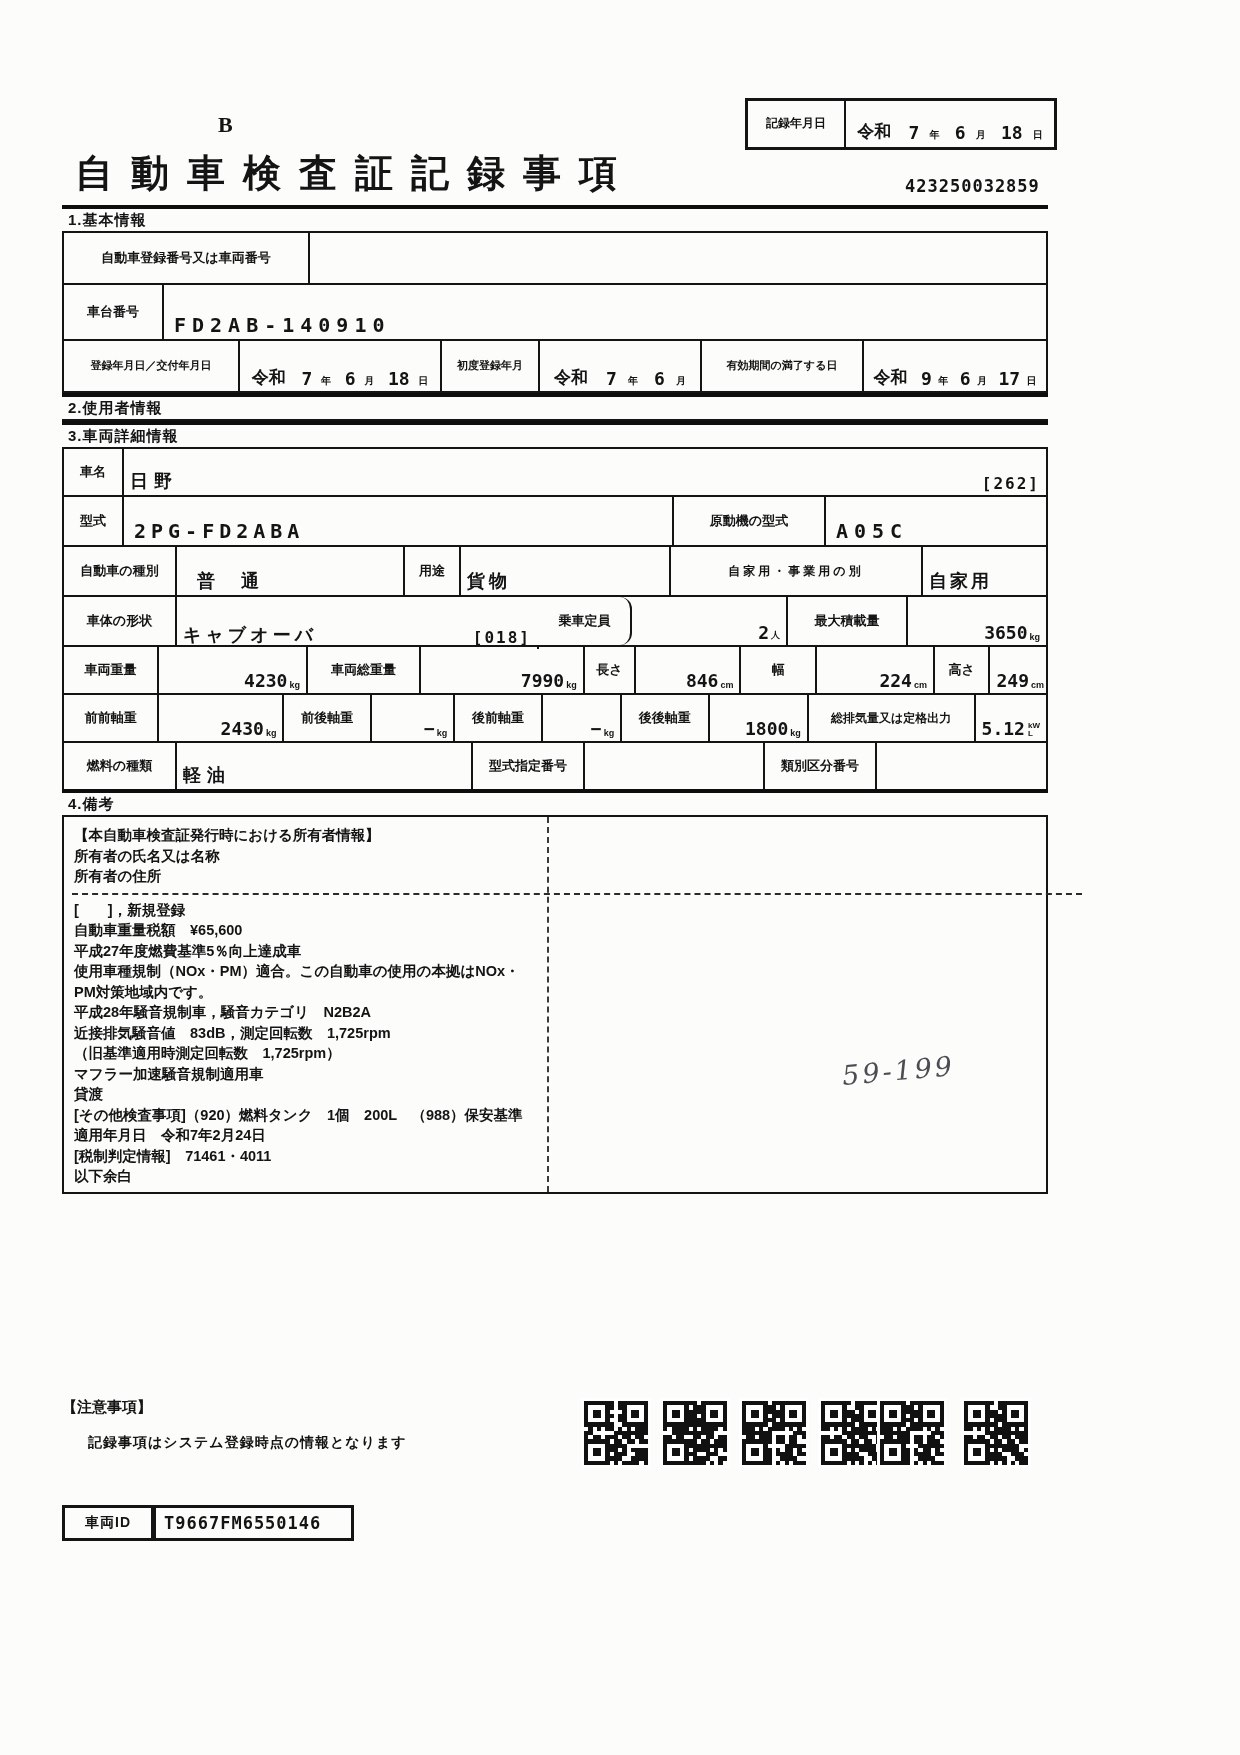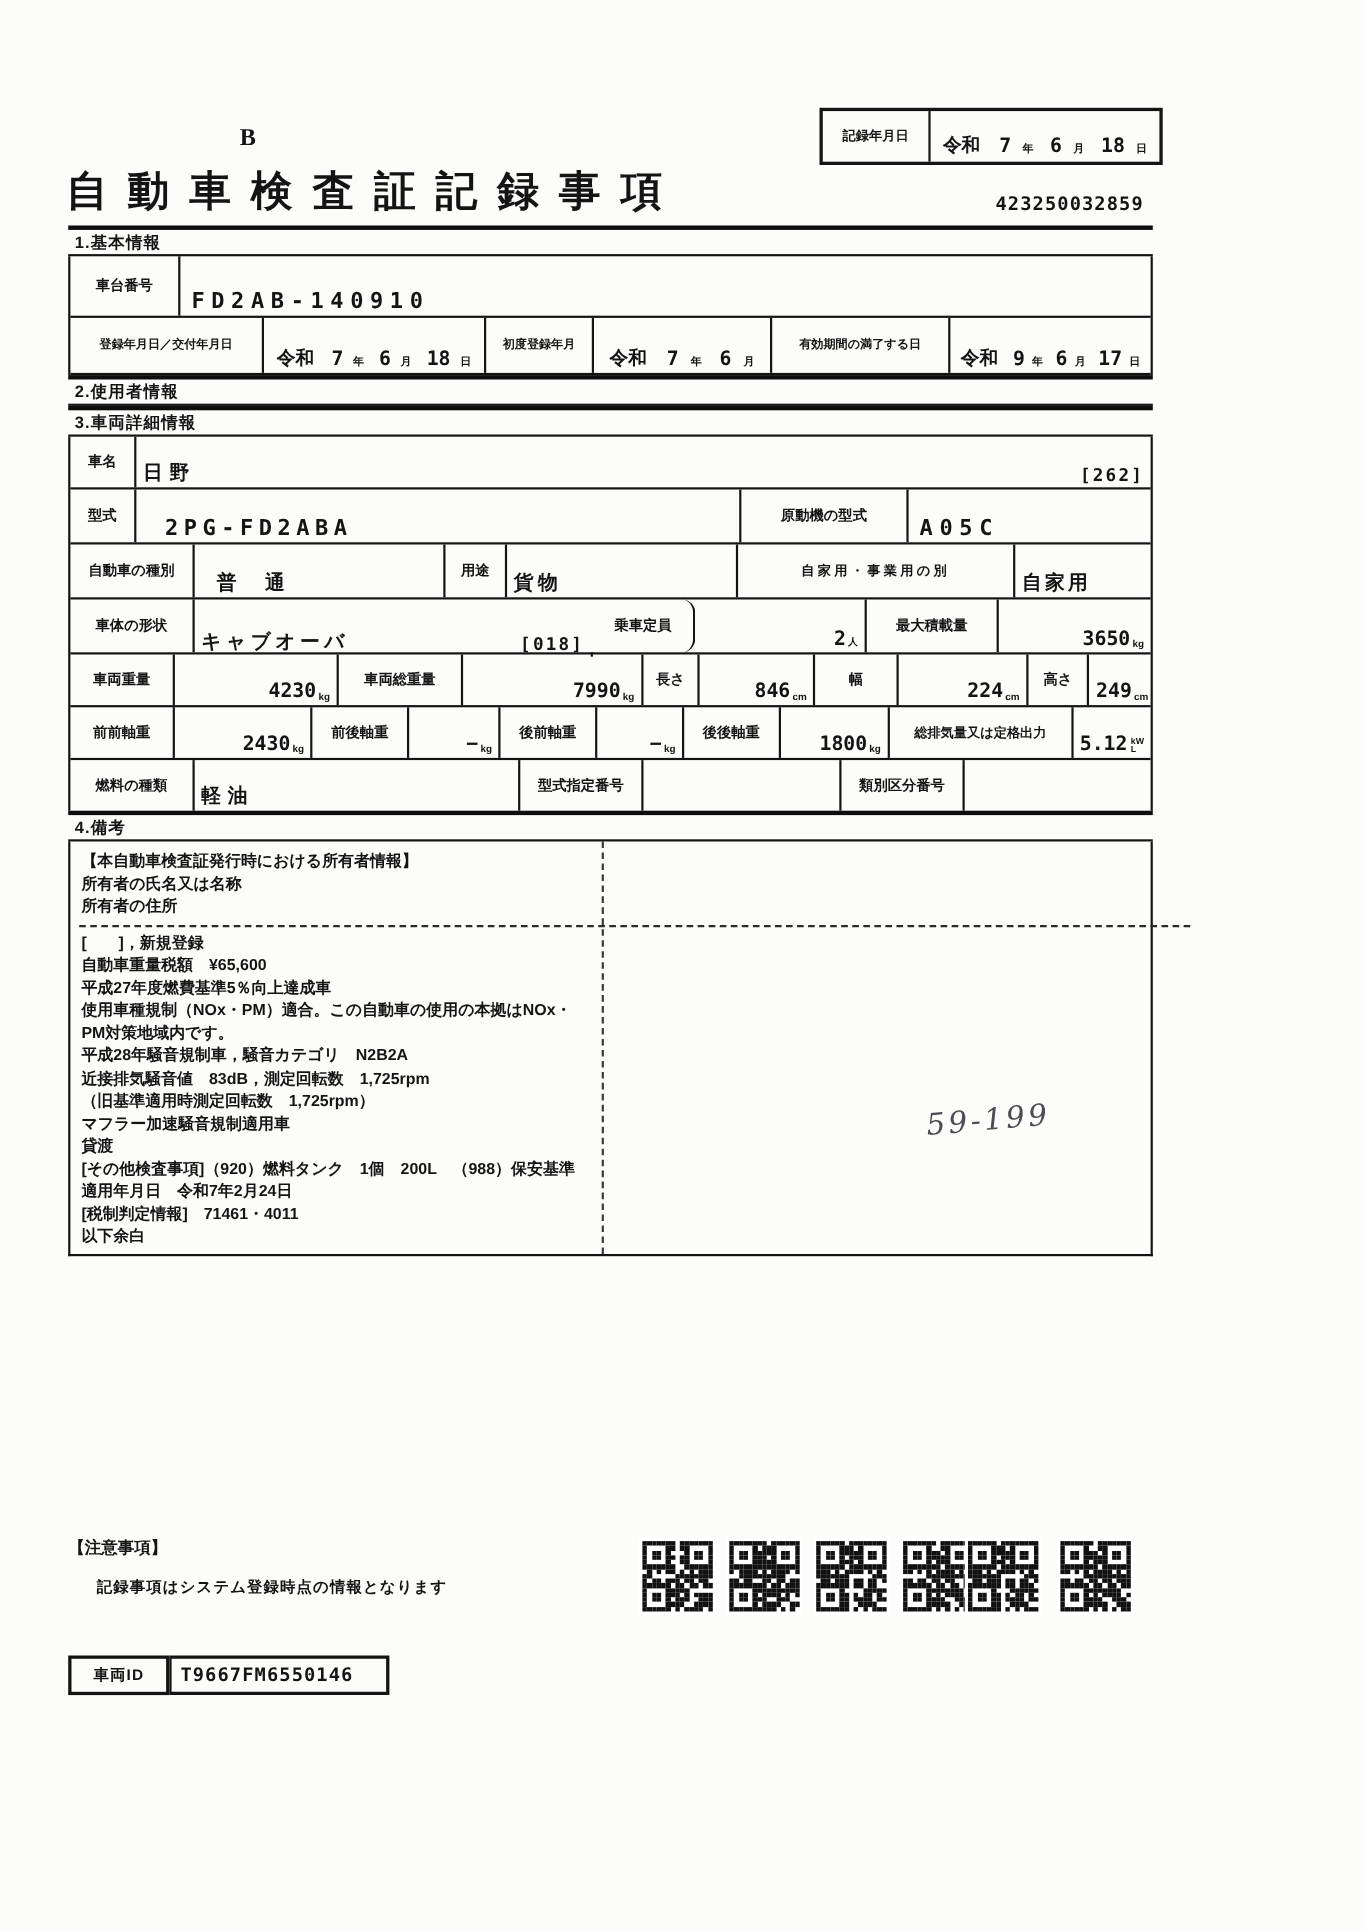--- a/index.html
+++ b/index.html
@@ -10,21 +10,21 @@
     color:#141414;
     -webkit-font-smoothing:antialiased;
   }
   .page{
     position:relative;width:1240px;height:1755px;
     background:#fcfcfa;overflow:hidden;
   }
   
   .corner-mark{position:absolute;left:218px;top:112px;font-size:22px;font-weight:700;font-family:"Liberation Serif",serif;}
   .doc-title{
-    position:absolute;left:60px;top:148px;
+    position:absolute;left:75px;top:148px;
     font-size:38px;font-weight:700;letter-spacing:18px;white-space:nowrap;
     font-family:"Liberation Serif",serif;
   }
   .doc-number{position:absolute;left:905px;top:176px;font-size:17px;font-weight:600;letter-spacing:1px;font-family:"DejaVu Sans Mono",monospace;}
   .record-date-box{
     position:absolute;left:745px;top:98px;width:306px;height:46px;
     border:3px solid #141414;display:flex;background:#fcfcfa;
   }
   .record-date-box .lbl{
     width:96px;border-right:2px solid #141414;
@@ -119,20 +119,24 @@
         <span class="dunit">月</span>
       <span class="dnum">18</span>
         <span class="dunit">日</span>
     </div>
   </div>
 
   <div class="doc-table">
 
     <div class="sec-bar">1.基本情報</div>
     <div class="tseg">
+      <div class="trow" style="height:52px;">
+        <div class="cell lb" style="width:246px;">自動車登録番号又は車両番号</div>
+        <div class="cell vcell" style="flex:1;"></div>
+      </div>
       <div class="trow" style="height:56px;">
         <div class="cell lb" style="width:100px;">車台番号</div>
         <div class="cell vcell mono bigval" style="flex:1;padding-left:10px;">FD2AB-140910</div>
       </div>
       <div class="trow" style="height:52px;">
         <div class="cell lb small" style="width:176px;">登録年月日／交付年月日</div>
         <div class="cell vcell vr date" style="width:202px;justify-content:space-evenly;">
           <span class="era">令和</span>
           <span class="dnum">7</span>
             <span class="dunit">年</span>
@@ -170,21 +174,21 @@
       <div class="trow" style="height:48px;">
         <div class="cell lb" style="width:60px;">車名</div>
         <div class="cell vcell" style="flex:1;justify-content:space-between;">
           <span class="jval">日野</span>
           <span class="mono code">[262]</span>
         </div>
       </div>
 
       <div class="trow" style="height:50px;">
         <div class="cell lb" style="width:60px;">型式</div>
-        <div class="cell vcell vr mono bigval" style="width:550px;padding-left:26px;letter-spacing:5px;">2PG-FD2ABA</div>
+        <div class="cell vcell vr mono bigval" style="width:550px;padding-left:10px;letter-spacing:5px;">2PG-FD2ABA</div>
         <div class="cell lb" style="width:152px;">原動機の型式</div>
         <div class="cell vcell mono bigval" style="flex:1;padding-left:10px;">A05C</div>
       </div>
 
       <div class="trow" style="height:50px;">
         <div class="cell lb" style="width:113px;">自動車の種別</div>
         <div class="cell vcell vr jval" style="width:228px;letter-spacing:26px;padding-left:20px;">普通</div>
         <div class="cell lb" style="width:56px;">用途</div>
         <div class="cell vcell vr jval" style="width:210px;letter-spacing:4px;">貨物</div>
         <div class="cell lb" style="width:252px;letter-spacing:3px;font-size:12px;">自家用・事業用の別</div>

